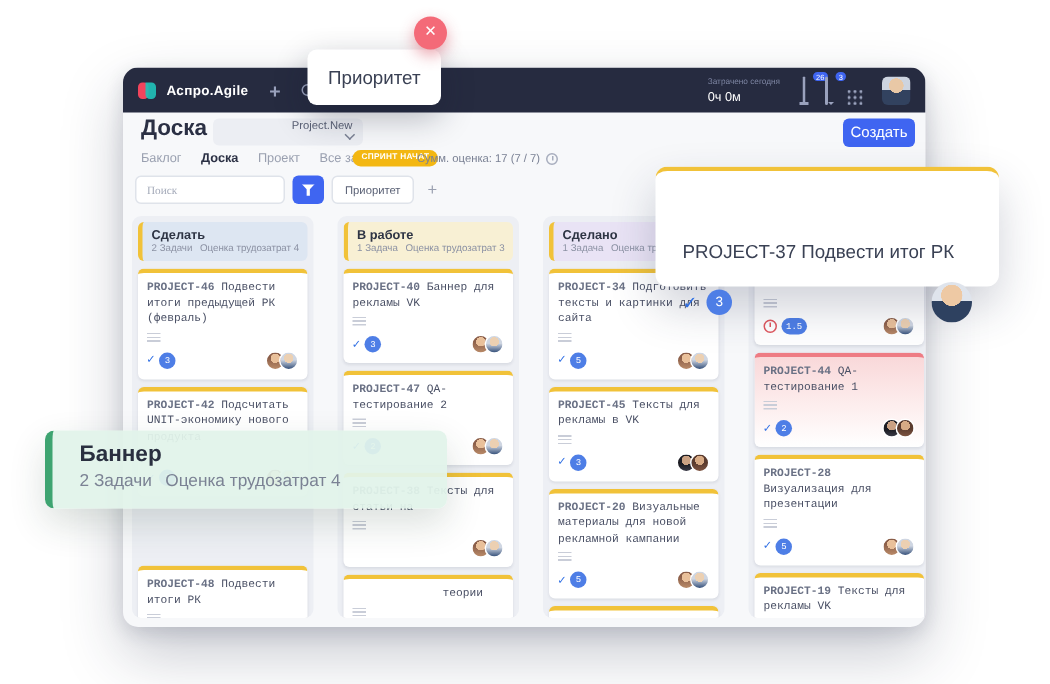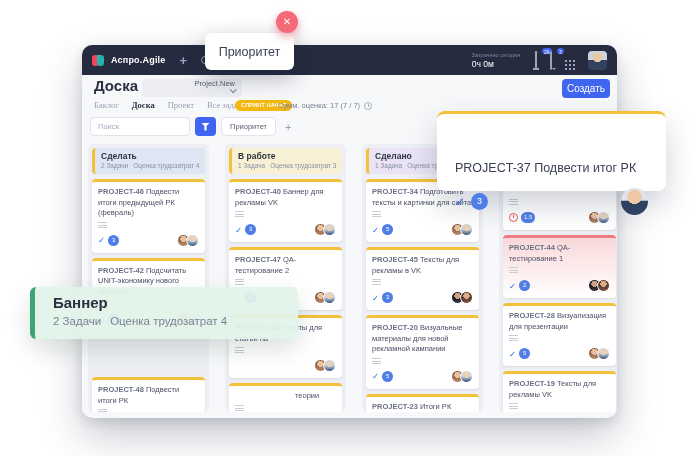--- a/index.html
+++ b/index.html
@@ -38,47 +38,47 @@
   .tb-avatar { width:19px; height:19px; border-radius:4px; background:radial-gradient(circle at 50% 32%, #e9c8a6 0 30%, transparent 31%), linear-gradient(180deg,#cdd4e0 0 48%, #32425f 49%); }
 
   
   .bh-title { position:absolute; left:12px; top:32px; font-size:15px; font-weight:bold; color:#2b3044; }
   .project-select { position:absolute; left:60px; top:34px; width:100px; height:18px; background:#ecEEf3; background:#eceef3; border-radius:4px; display:flex; align-items:flex-end; padding:0 7px; cursor:pointer;flex-direction:column; }
   .project-select span { font-size:7.5px; color:#5a6175; }
   .chev { margin-left:auto; width:5px; height:5px; border-right:1.2px solid #7b8194; border-bottom:1.2px solid #7b8194; transform:rotate(45deg) translateY(-1px); }
   .create-btn { position:absolute; right:7px; top:34px; width:48px; height:19px; background:var(--accent); color:#fff; font-size:10px; border:none; border-radius:4px; cursor:pointer; }
 
   .tabs { position:absolute; left:12px; top:55px; display:flex; gap:13px; }
-  .tab { font-size:8.5px; color:#9aa0b0; padding-bottom:8px; cursor:pointer;font-family:Liberation Serif, serif; }
+  .tab { font-size:8.5px; color:#9aa0b0; padding-bottom:8px; cursor:pointer; }
   .tab.active { color:#2b3044; font-weight:bold; border-bottom:2px solid var(--accent); }
   .sprint-badge { position:absolute; left:153px; top:55px; height:11px; padding:0 6px; background:#f3b712; border-radius:6px; color:#fff; font-size:5.5px; font-weight:bold; line-height:11px; letter-spacing:.2px; }
   .summary { position:absolute; left:196px; top:56px; font-size:7.5px; color:#7a8194; display:flex; align-items:center; gap:4px; }
   .timer-glyph { width:8px; height:8px; border:1px solid #a7adbd; border-radius:50%; position:relative; }
   .timer-glyph::after { content:''; position:absolute; left:3px; top:1.5px; width:1px; height:3px; background:#a7adbd; }
 
   .search-row { position:absolute; left:8px; top:72px; display:flex; align-items:center; gap:5px; }
-  .search-input { width:100px; height:19px; border:1px solid #dfe3ea; border-radius:4px; background:#fff; font-size:7.5px; padding:0 7px; color:#3c4254; font-family:Liberation Sans, sans-serif; }
+  .search-input { width:100px; height:19px; border:1px solid #dfe3ea; border-radius:4px; background:#fff; font-size:7.5px; padding:0 7px; color:#3c4254; font-family:Liberation Serif, serif; }
   .search-input::placeholder { color:#a5abba; }
   .filter-btn { width:21px; height:19px; background:var(--accent); border:none; border-radius:4px; display:flex; align-items:center; justify-content:center; cursor:pointer; }
   .funnel { width:9px; height:8px; background:#fff; clip-path:polygon(0 0,100% 0,62% 45%,62% 100%,38% 100%,38% 45%); }
   .chip { height:19px; background:#fff; border:1px solid #dfe3ea; border-radius:4px; font-size:7.5px; color:#5a6175; padding:0 8px; display:flex; align-items:center; cursor:pointer; }
   .add-filter { font-size:11px; color:#9aa0b0; margin-left:4px; cursor:pointer; }
 
   
   .board { position:absolute; left:6px; top:99px; bottom:6px; width:508px; display:flex; gap:16px; }
   .column { width:121px; flex:none; background:#edeff4; border-radius:6px; padding:4px; overflow:hidden; }
   .col-head { height:26px; border-radius:4px; border-left:3px solid var(--yellow); padding:3px 6px; margin-bottom:5px; }
   .col-head.spacer { visibility:hidden; border:none; background:none; }
   .th-blue   { background:#dde6f2; }
   .th-yellow { background:#f8f0d4; }
   .th-purple { background:#e9e3f5; }
   .col-name { font-size:8.5px; font-weight:bold; color:#2e3444; line-height:1.2; }
   .col-meta { font-size:6.5px; color:#8b91a3; margin-top:1px; white-space:nowrap; }
 
-  .card { background:#fff; border-radius:4px; border-top:3px solid var(--yellow); box-shadow:0 1px 2px rgba(40,50,80,.10); padding:5px 6px 6px; margin-bottom:5px; cursor:pointer; }
+  .card { background:#fff; border-radius:4px; border-top:3px solid var(--yellow); box-shadow:0 1px 2px rgba(40,50,80,.10); padding:5px 6px 6px; margin-bottom:5px; cursor:pointer;font-family:Liberation Mono, monospace; }
   .card.pushed { margin-top:46px; }
   .card.notitle { min-height:48px; padding-top:14px; }
   .card.alert { border-top-color:var(--red); background:linear-gradient(180deg,#f9d8d9 0%, #fdeeee 55%, #ffffff 100%); }
   .card-title { font-size:7.5px; line-height:1.4; color:#4a5065; white-space:pre-wrap; }
   .card-id { font-weight:bold; color:#6a7185; }
   .desc-glyph { display:block; width:9px; height:6px; margin:3px 0 0;
     background:repeating-linear-gradient(#c9cdd8 0 1px, transparent 1px 2.5px); }
   .card-footer { display:flex; align-items:center; margin-top:6px; }
   .check { color:#2f6fe4; font-size:8.5px; font-weight:bold; }
   .points { margin-left:3px; min-width:11px; height:11px; padding:0 3px; background:var(--badge); border-radius:6px; color:#fff; font-size:6px; line-height:11px; text-align:center; }

